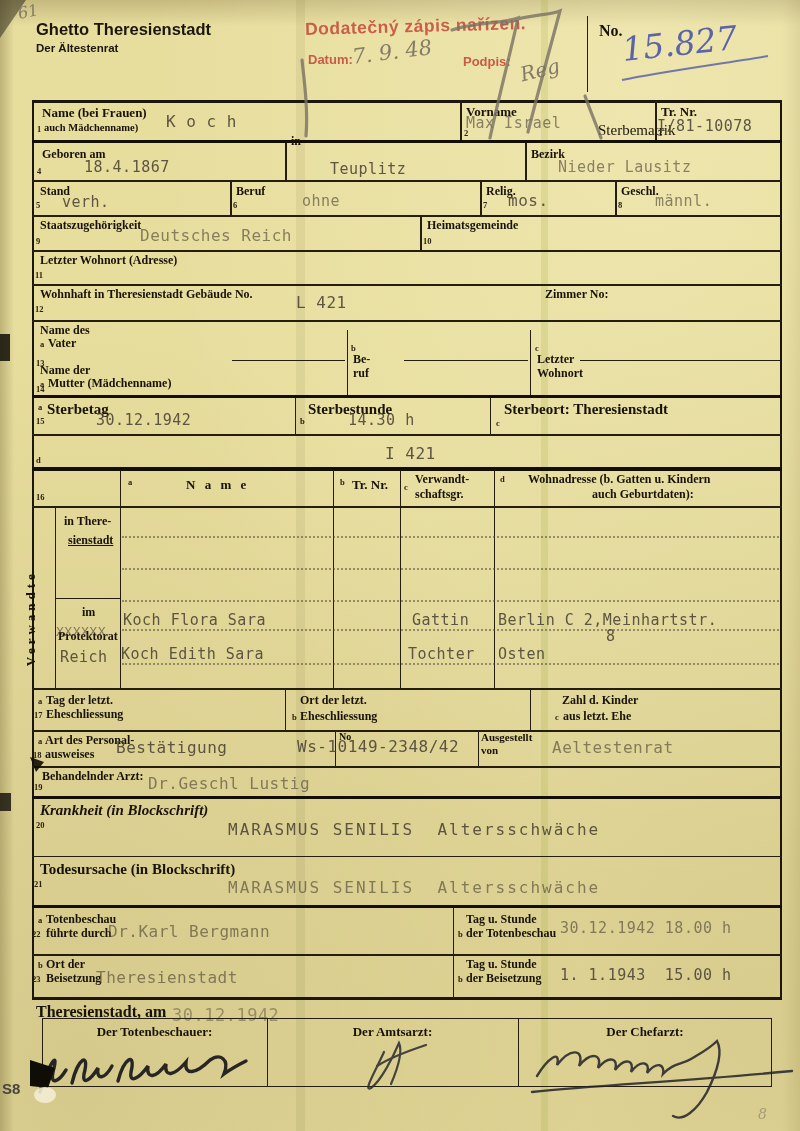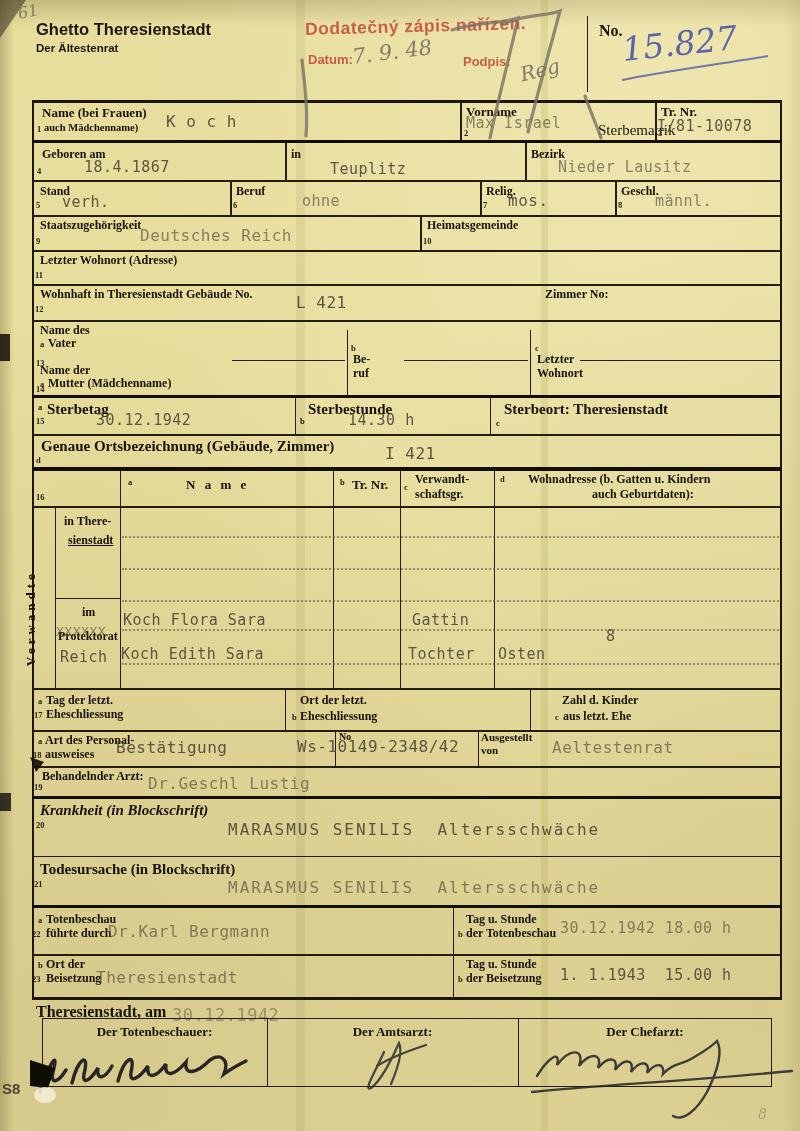--- a/index.html
+++ b/index.html
@@ -72,21 +72,21 @@
   <div class="vl" style="left:655px;top:100px;height:42px;"></div>
   <div class="abs lbl" style="left:661px;top:105px;font-size:13px;">Tr. Nr.</div>
   <div class="abs sub" style="left:658px;top:128px;">3</div>
   <div class="abs typed" style="left:657px;top:117px;">I/81-10078</div>
   <div class="hsep" style="top:140px;height:2.5px;"></div>
 
   <div class="abs lbl" style="left:42px;top:148px;">Geboren am</div>
   <div class="abs sub" style="left:37px;top:166px;">4</div>
   <div class="abs typed" style="left:84px;top:158px;">18.4.1867</div>
   <div class="vl" style="left:285px;top:142.5px;height:37px;"></div>
-  <div class="abs lbl" style="left:291px;top:148px;">in</div>
+  <div class="abs lbl" style="left:291px;top:135px;">in</div>
   <div class="abs typed" style="left:330px;top:160px;">Teuplitz</div>
   <div class="vl" style="left:525px;top:142.5px;height:37px;"></div>
   <div class="abs lbl" style="left:531px;top:148px;">Bezirk</div>
   <div class="abs typed f1" style="left:558px;top:158px;">Nieder Lausitz</div>
   <div class="hl" style="left:32px;top:180px;width:750px;"></div>
 
   <div class="abs lbl" style="left:40px;top:185px;">Stand</div>
   <div class="abs sub" style="left:36px;top:200px;">5</div>
   <div class="abs typed" style="left:62px;top:193px;">verh.</div>
   <div class="vl" style="left:230px;top:181px;height:34px;"></div>
@@ -147,21 +147,20 @@
   <div class="abs sub" style="left:36px;top:416px;">15</div>
   <div class="abs typed" style="left:96px;top:411px;">30.12.1942</div>
   <div class="vl" style="left:295px;top:398px;height:37px;width:1px;"></div>
   <div class="abs lbl lbl-lg" style="left:308px;top:401px;">Sterbestunde</div>
   <div class="abs sub" style="left:300px;top:416px;">b</div>
   <div class="abs typed" style="left:348px;top:411px;">14.30 h</div>
   <div class="vl" style="left:490px;top:398px;height:37px;width:1px;"></div>
   <div class="abs lbl lbl-lg" style="left:504px;top:401px;">Sterbeort: Theresienstadt</div>
   <div class="abs sub" style="left:496px;top:418px;">c</div>
   <div class="hl" style="left:32px;top:434px;width:750px;"></div>
-  <div class="abs lbl lbl-lg" style="left:41px;top:438px;">Genaue Ortsbezeichnung (Gebäude, Zimmer)</div>
   <div class="abs sub" style="left:36px;top:455px;">d</div>
   <div class="abs typed" style="left:385px;top:444px;font-size:16px;">I 421</div>
   <div class="hsep" style="top:467px;height:3.5px;"></div>
 
   <div class="abs sub" style="left:36px;top:492px;">16</div>
   <div class="abs sub" style="left:128px;top:477px;">a</div>
   <div class="abs lbl" style="left:186px;top:478px;font-size:13px;letter-spacing:3px;">N a m e</div>
   <div class="abs sub" style="left:340px;top:477px;">b</div>
   <div class="abs lbl" style="left:352px;top:478px;font-size:13px;">Tr. Nr.</div>
   <div class="abs sub" style="left:404px;top:482px;">c</div>
@@ -191,20 +190,21 @@
   <div class="abs typed" style="left:60px;top:648px;">Reich</div>
 
   <div class="dot" style="left:122px;top:536px;width:657px;"></div>
   <div class="dot" style="left:122px;top:568px;width:657px;"></div>
   <div class="dot" style="left:122px;top:600px;width:657px;"></div>
   <div class="dot" style="left:122px;top:629px;width:657px;"></div>
   <div class="dot" style="left:122px;top:663px;width:657px;"></div>
 
   <div class="abs typed" style="left:123px;top:611px;">Koch Flora Sara</div>
   <div class="abs typed" style="left:412px;top:611px;">Gattin</div>
+  <div class="abs typed" style="left:498px;top:611px;">Berlin C 2,Meinhartstr.</div>
   <div class="abs typed" style="left:606px;top:627px;">8</div>
   <div class="abs typed" style="left:121px;top:645px;">Koch Edith Sara</div>
   <div class="abs typed" style="left:408px;top:645px;">Tochter</div>
   <div class="abs typed" style="left:498px;top:645px;">Osten</div>
   <div class="hl" style="left:32px;top:688px;width:750px;height:2px;"></div>
 
   <div class="abs sub" style="left:38px;top:696px;">a</div>
   <div class="abs lbl" style="left:46px;top:694px;">Tag der letzt.</div>
   <div class="abs sub" style="left:34px;top:710px;">17</div>
   <div class="abs lbl" style="left:46px;top:708px;">Eheschliessung</div>

